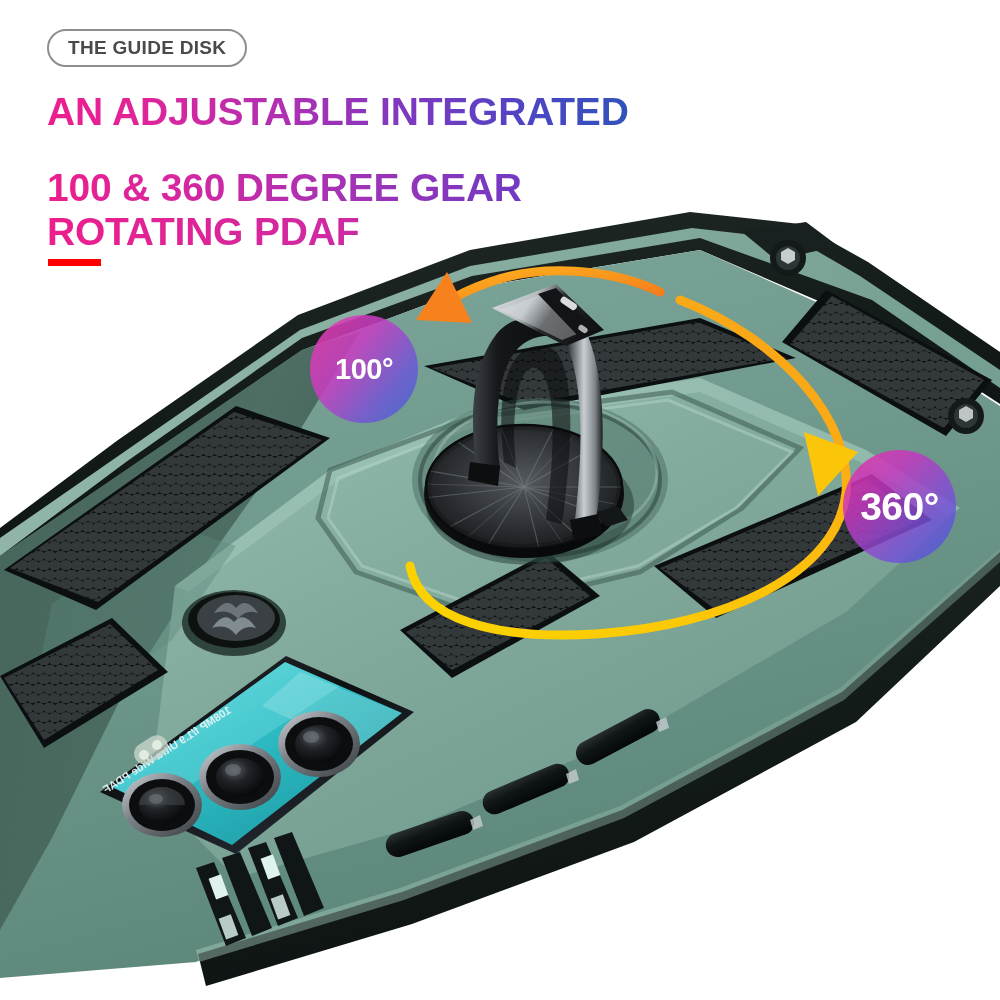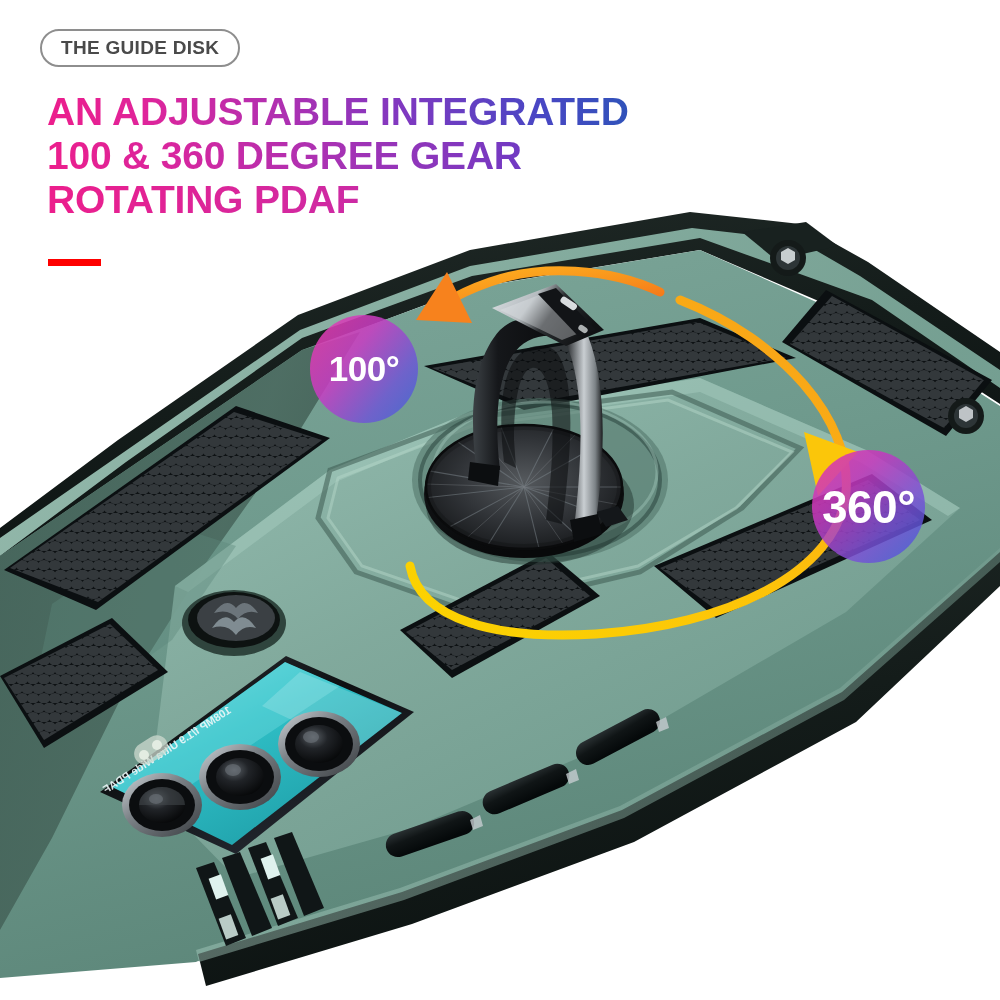--- a/index.html
+++ b/index.html
@@ -11,21 +11,21 @@
     width: 1000px;
     height: 1000px;
     position: relative;
     overflow: hidden;
     font-family: "Liberation Sans", sans-serif;
   }
 
   
   #badge-pill {
     position: absolute;
-    left: 40px;
+    left: 47px;
     top: 29px;
     height: 38px;
     padding: 0 19px;
     display: flex;
     align-items: center;
     border: 2px solid #8e8e8e;
     border-radius: 19px;
     box-sizing: border-box;
   }
   #badge-pill .txt {
@@ -66,20 +66,21 @@
     background: linear-gradient(90deg,
         #ec1e8c 0%,
         #d9269e 18%,
         #a832b4 42%,
         #7439c2 68%,
         #4b46c4 90%,
         #3d4cc0 100%);
     -webkit-background-clip: text;
     background-clip: text;
     color: transparent;
+    margin-top: 32px;
     -webkit-text-fill-color: transparent;
   }
   #headline .hl-line.l3 {
     background: linear-gradient(90deg,
         #ec1e8c 0%,
         #d5289f 35%,
         #b62fae 70%,
         #a034b6 100%);
     -webkit-background-clip: text;
     background-clip: text;
@@ -114,34 +115,34 @@
     justify-content: center;
     color: #ffffff;
     font-weight: bold;
     letter-spacing: -0.5px;
   }
   #callout-100 {
     left: 310px;
     top: 315px;
     width: 108px;
     height: 108px;
-    font-size: 35px;
+    font-size: 29px;
     background: linear-gradient(128deg,
         rgba(232,60,170,0.88) 0%,
         rgba(200,60,195,0.85) 38%,
         rgba(110,85,215,0.82) 72%,
         rgba(60,95,220,0.80) 100%);
     align-items: center;
   }
   #callout-360 {
-    left: 812px;
+    left: 843px;
     top: 450px;
     width: 113px;
     height: 113px;
-    font-size: 46px;
+    font-size: 39px;
     background: linear-gradient(135deg,
         rgba(228,55,168,0.88) 0%,
         rgba(198,55,190,0.85) 32%,
         rgba(120,80,215,0.83) 68%,
         rgba(62,92,220,0.82) 100%);
   }
 </style>
 </head>
 <body>
 

